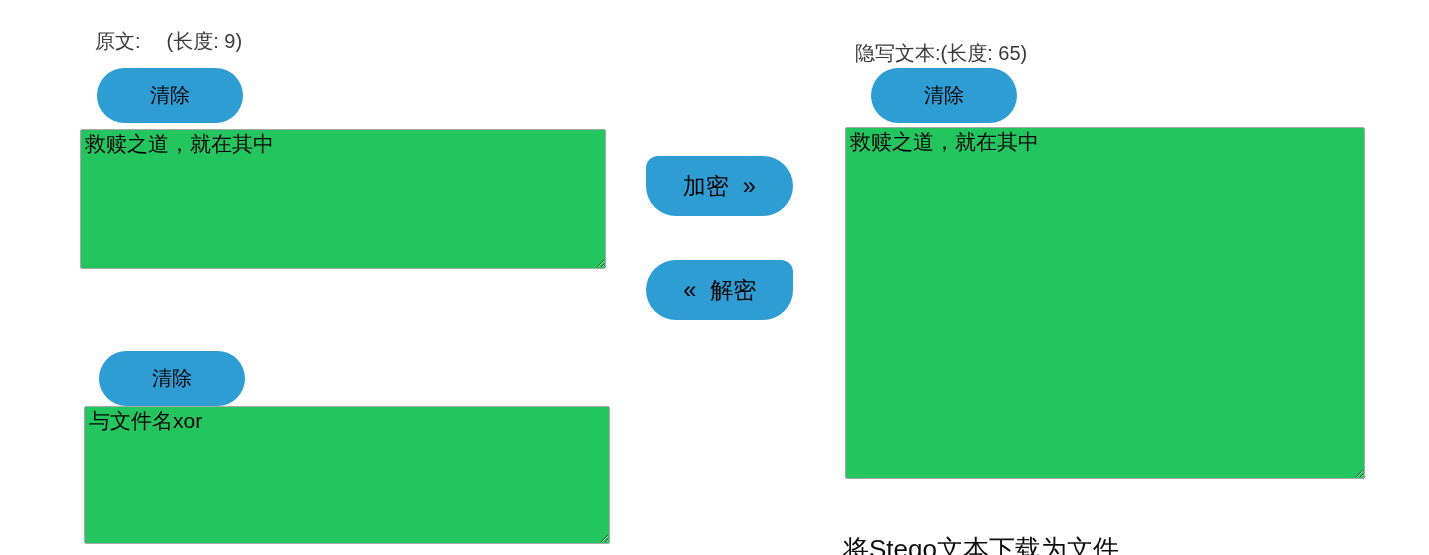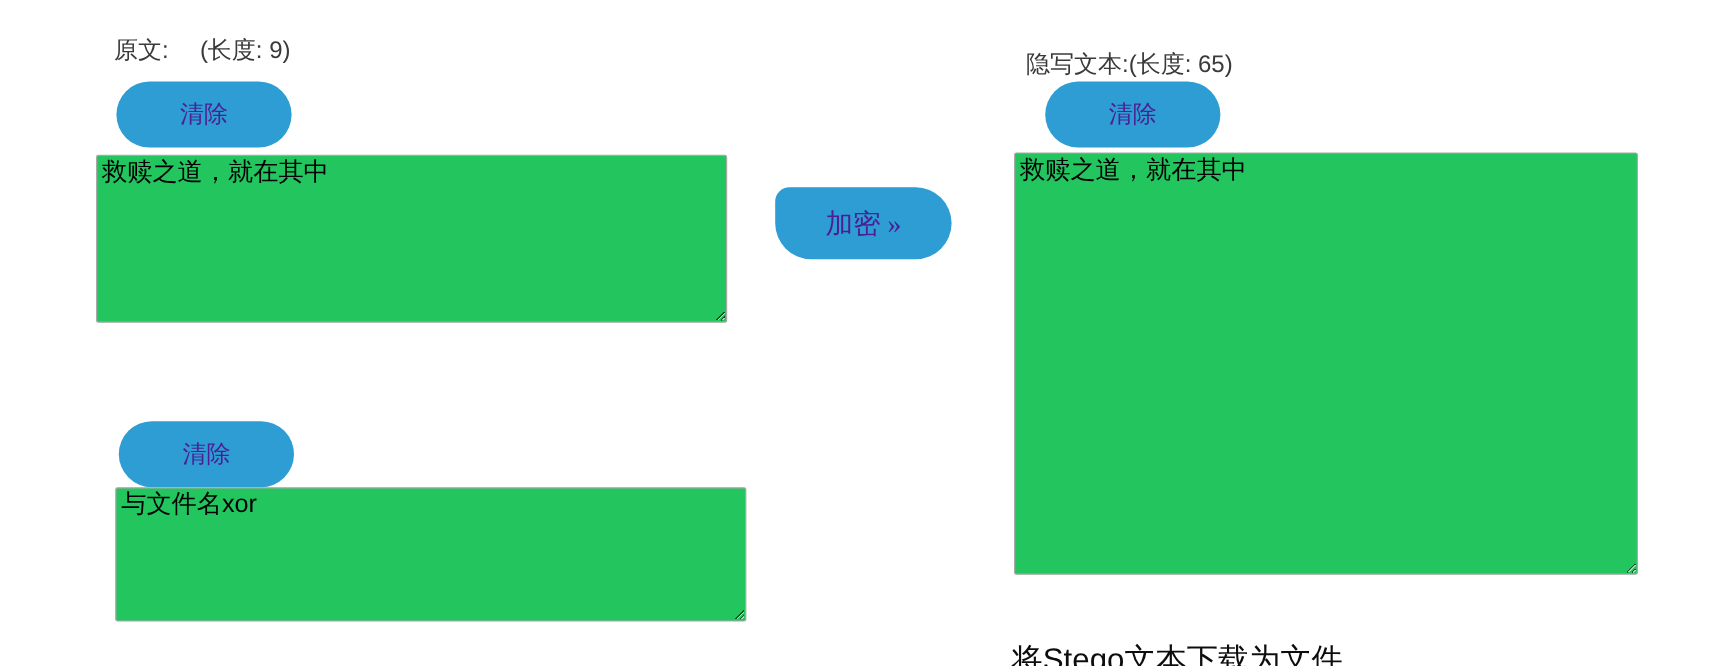--- a/index.html
+++ b/index.html
@@ -18,38 +18,38 @@
     color: #3a3a3a;
     white-space: nowrap;
   }
   .len-gap { margin-left: 26px; }
   .pill-btn {
     position: absolute;
     display: flex;
     align-items: center;
     justify-content: center;
     background: var(--accent, #2d9dd3);
-    color: #4c1d95;
+    color: #000000;
     border: none;
     font-family: Liberation Sans, sans-serif;
     font-size: 20px;
     width: 146px;
     height: 55px;
     border-radius: 28px;
     cursor: pointer;
   }
   .mid-btn {
     position: absolute;
     display: flex;
     align-items: center;
     justify-content: center;
     background: var(--accent, #2d9dd3);
-    color: #4c1d95;
+    color: #000000;
     border: none;
-    font-family: Liberation Serif, serif;
+    font-family: Liberation Mono, monospace;
     font-size: 23px;
     width: 147px;
     height: 60px;
     cursor: pointer;
   }
   .btn-encrypt { border-radius: 12px 30px 30px 30px; }
   .btn-decrypt { border-radius: 30px 12px 30px 30px; }
   textarea.ta {
     position: absolute;
     border: 1px solid #a9a9a9;
@@ -72,21 +72,21 @@
     white-space: nowrap;
     cursor: pointer;
     margin-top: 48px;
   }
   
   #label-original { left: 95px;  top: 28px; }
   #btn-clear-original { left: 97px; top: 68px; }
   #ta-original { left: 80px; top: 129px; width: 526px; height: 140px; }
   #label-hidden { left: 95px; top: 304px; }
   #btn-clear-hidden { left: 99px; top: 351px; }
-  #ta-hidden { left: 96px; top: 406px; width: 526px; height: 112px; }
+  #ta-hidden { left: 84px; top: 406px; width: 526px; height: 138px; }
   #btn-encrypt { left: 646px; top: 156px; }
   #btn-decrypt { left: 646px; top: 260px; }
   #label-stego { left: 855px; top: 40px; }
   #btn-clear-stego { left: 871px; top: 68px; }
   #ta-stego { left: 845px; top: 127px; width: 520px; height: 352px; }
   #download-stego { left: 843px; top: 484px; }
 </style>
 </head>
 <body>
 
@@ -95,20 +95,21 @@
   <div class="field-label" id="label-original">
     <span>原文:</span><span class="len-gap">(长度: 9)</span>
   </div>
   <button class="pill-btn" id="btn-clear-original">清除</button>
   <textarea class="ta" id="ta-original" spellcheck="false" style="">救赎之道，就在其中</textarea>
 
   <button class="pill-btn" id="btn-clear-hidden">清除</button>
   <textarea class="ta" id="ta-hidden" spellcheck="false" style="">与文件名xor</textarea>
 
   <button class="mid-btn btn-encrypt" id="btn-encrypt">加密 »</button>
+  <button class="mid-btn btn-decrypt" id="btn-decrypt">« 解密</button>
 
   <div class="field-label" id="label-stego">
     <span>隐写文本:</span><span>(长度: 65)</span>
   </div>
   <button class="pill-btn" id="btn-clear-stego">清除</button>
   <textarea class="ta" id="ta-stego" spellcheck="false" style="">救赎之道，就在其中</textarea>
   <a class="download-link" id="download-stego">将Stego文本下载为文件</a>
 
 </div>
 

